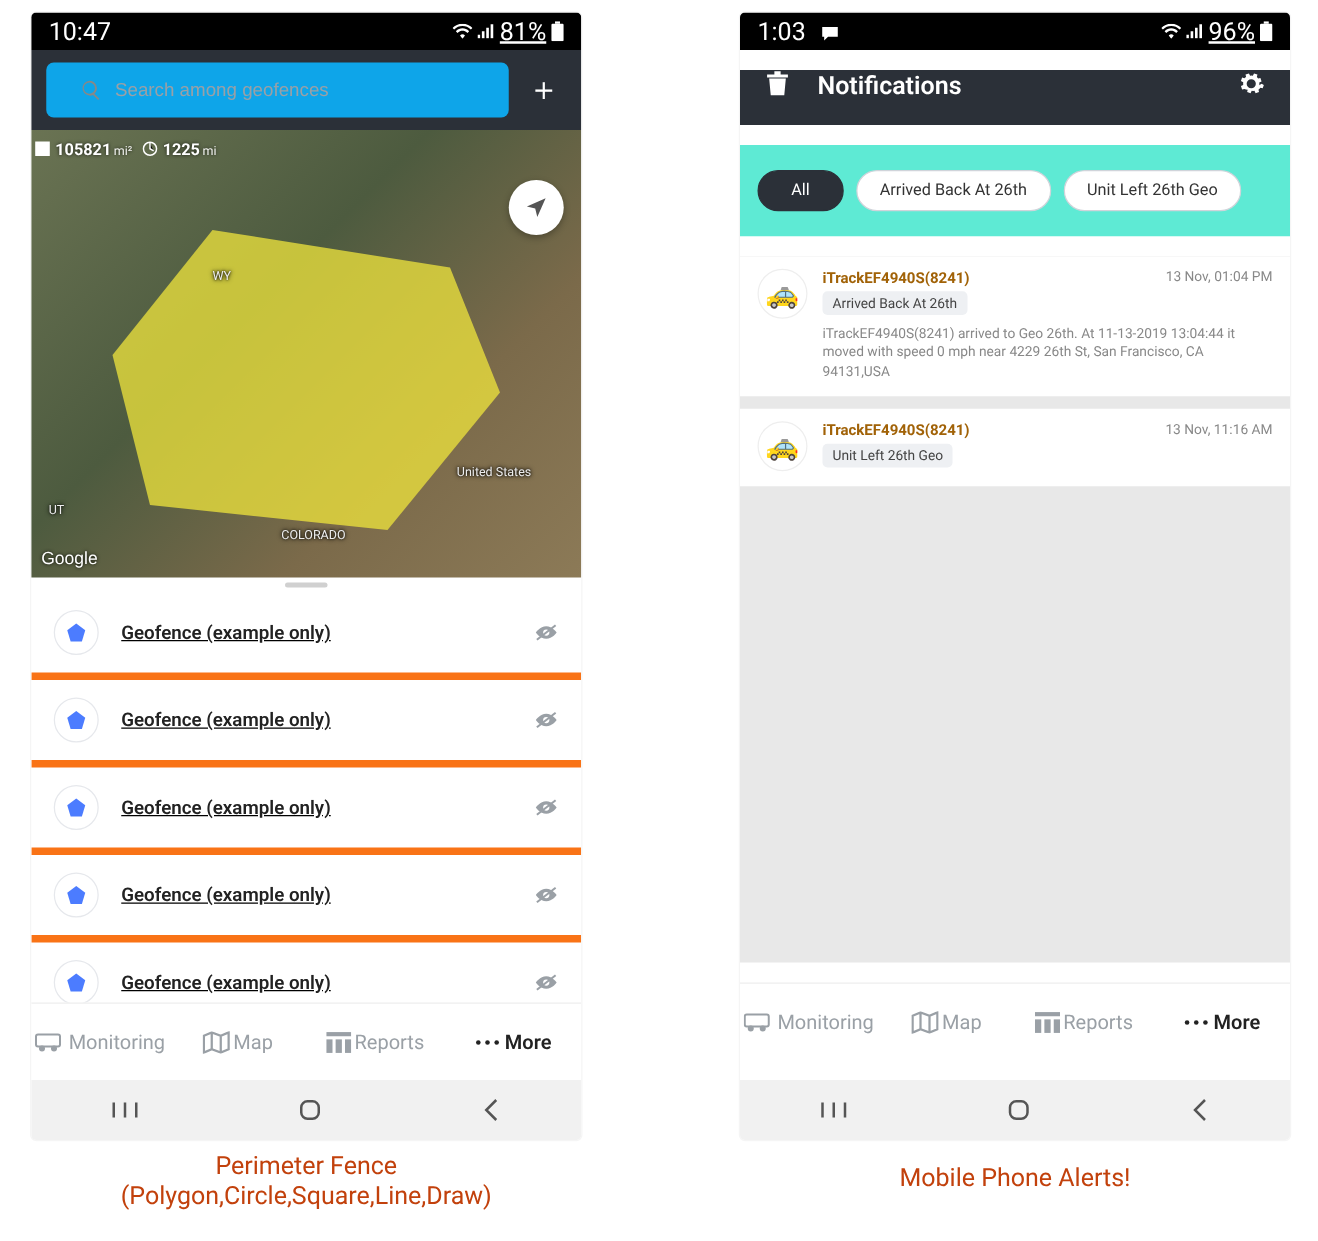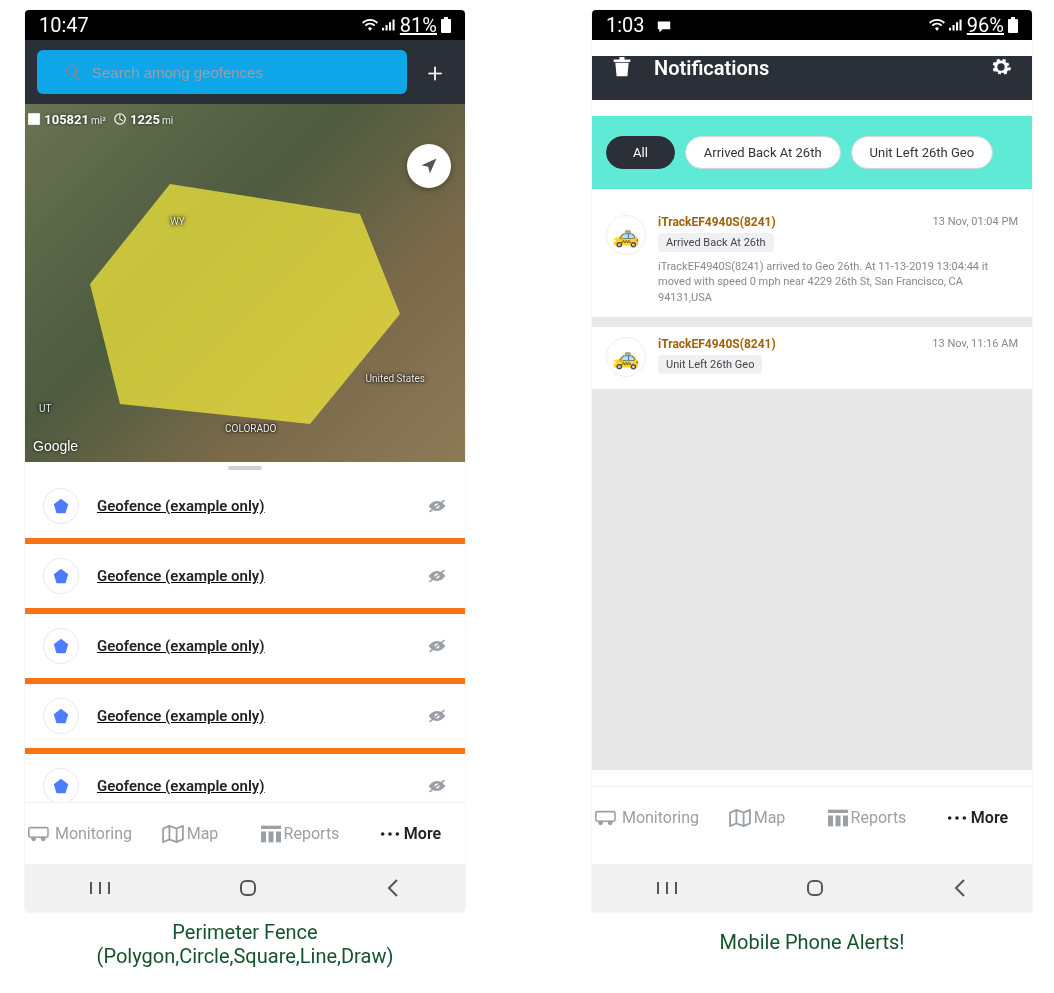--- a/index.html
+++ b/index.html
@@ -252,21 +252,21 @@
     margin-top: 4px;
     padding-left: 52px;
     font-size: 11px;
     color: #888;
     line-height: 1.4;
   }
 
   .caption {
     position: absolute;
     font-size: 20px;
-    color: #14532d;
+    color: #c2410c;
     text-align: center;
     white-space: pre-line;
   }
   #caption1 { left: 25px; top: 920px; width: 440px; }
   #caption2 { left: 592px; top: 930px; width: 440px; }
 
   svg { display: block; }
 </style>
 </head>
 <body>

